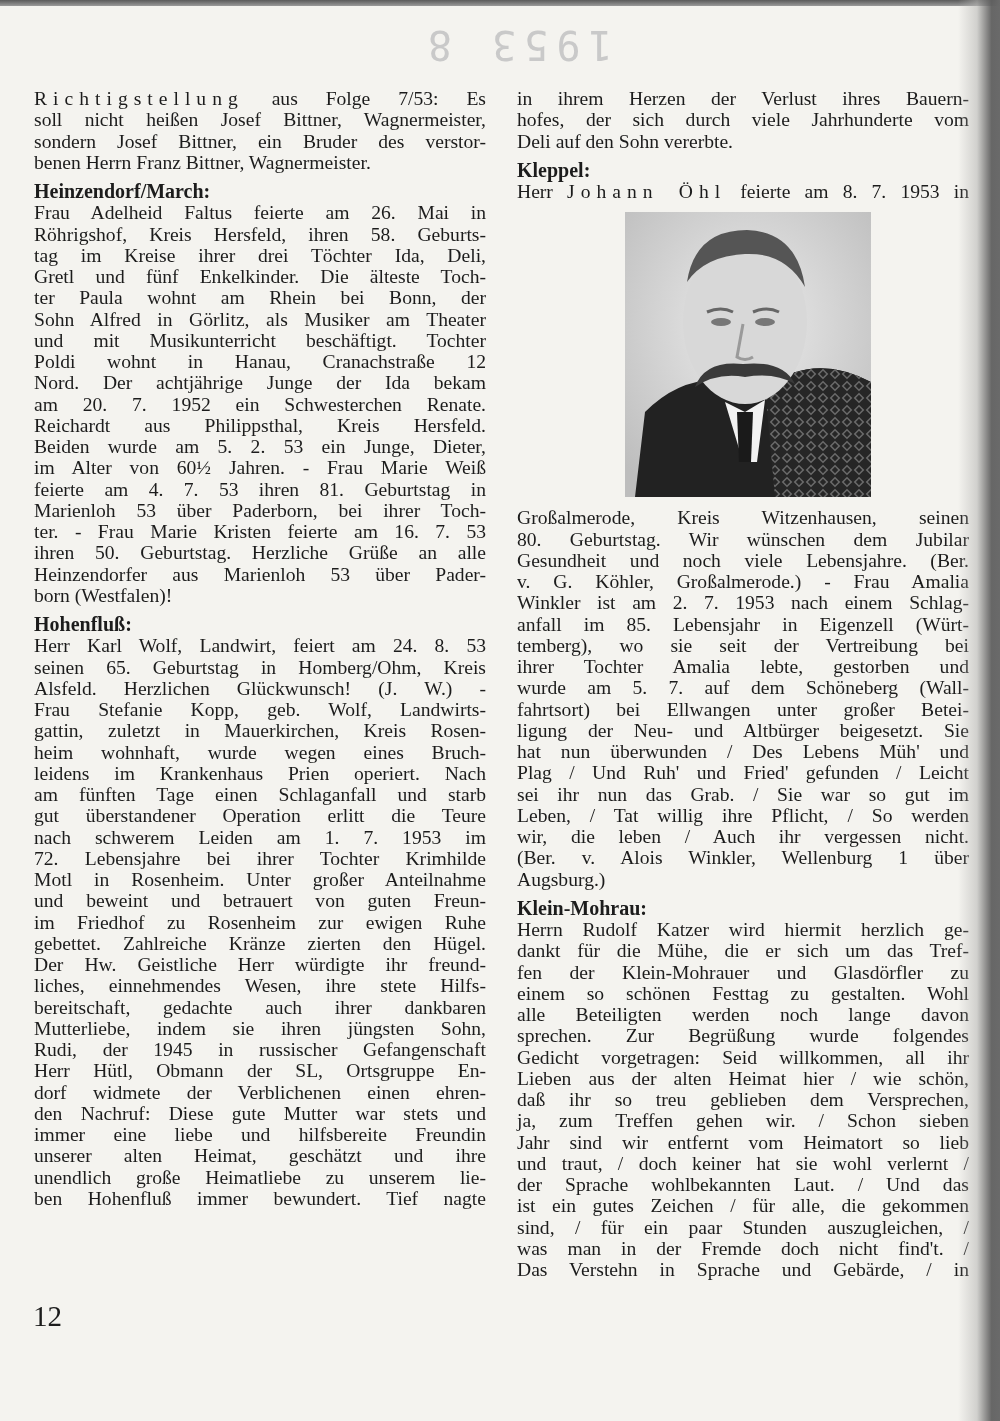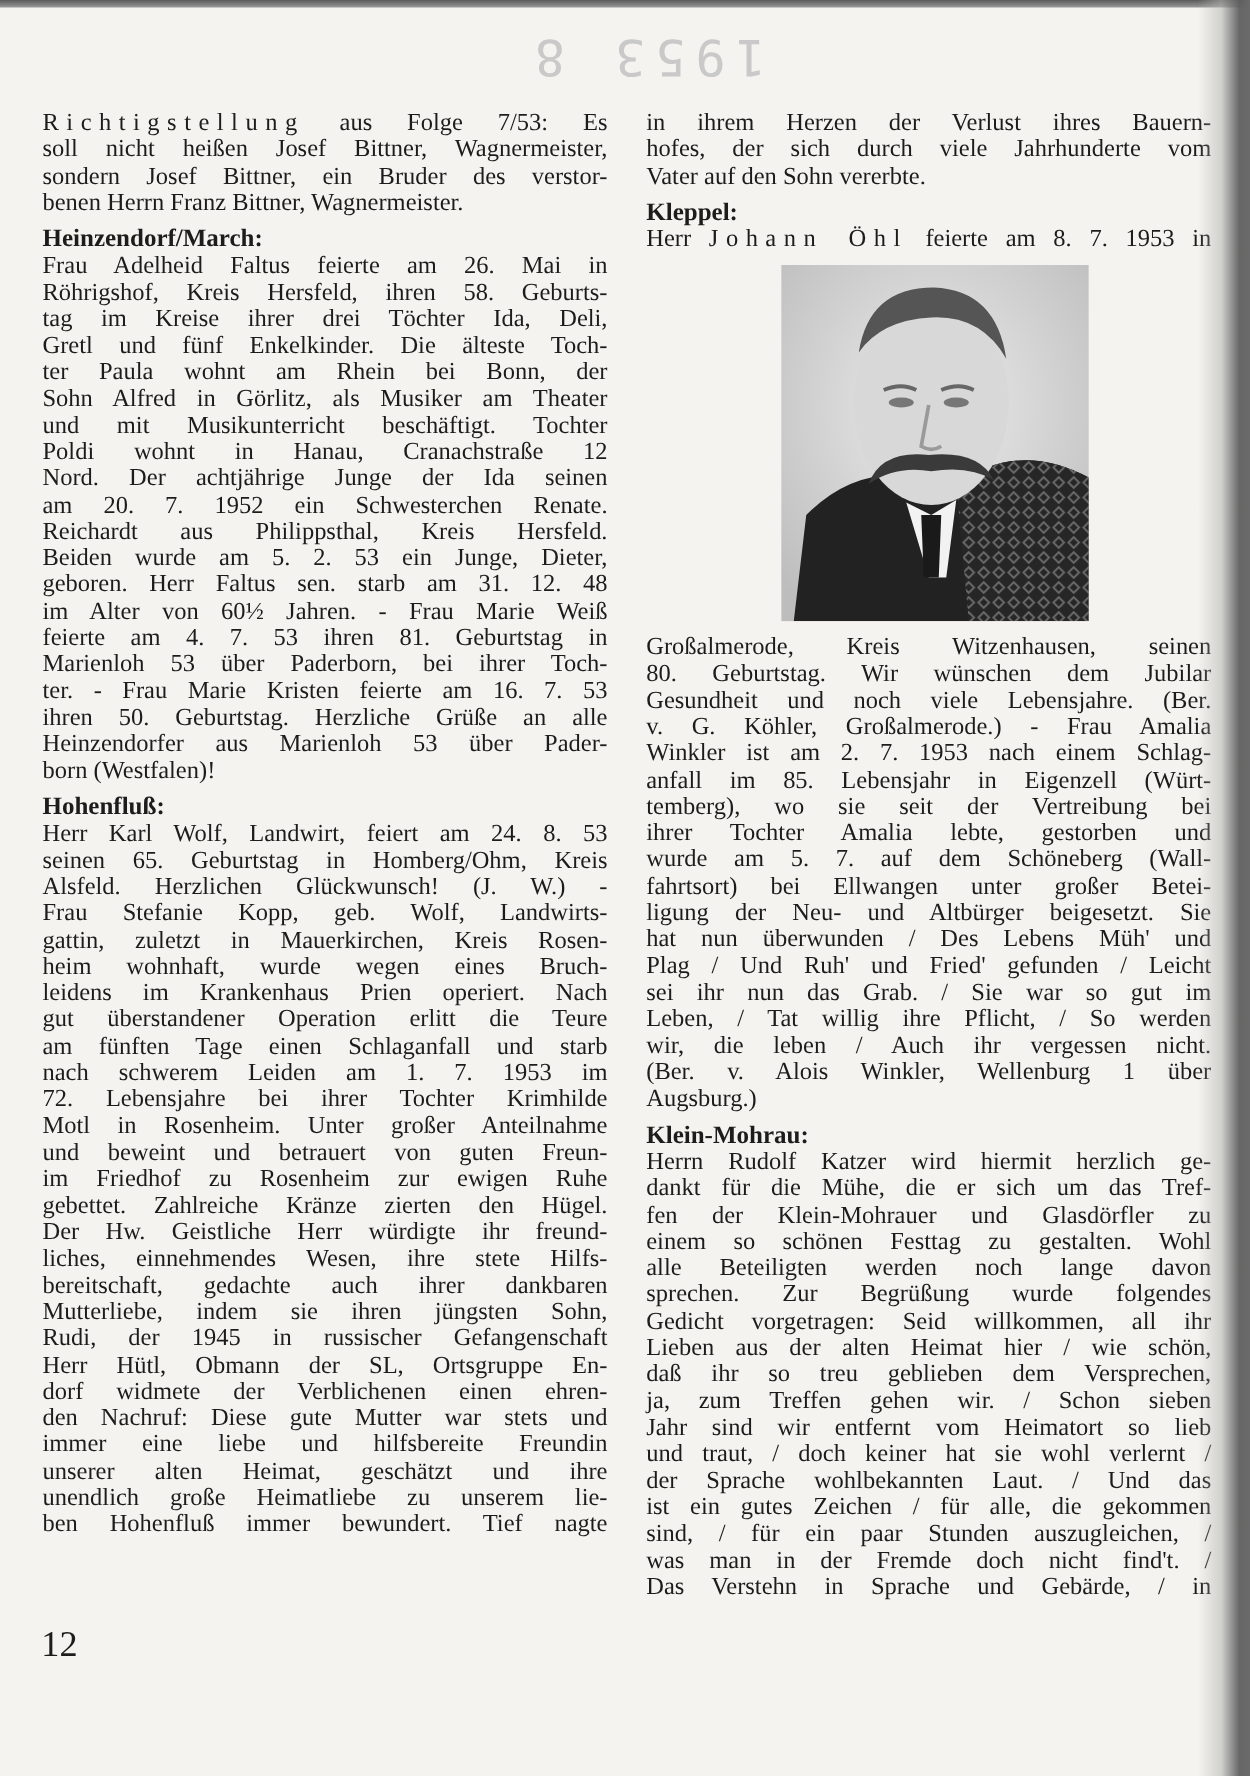--- a/index.html
+++ b/index.html
@@ -67,45 +67,44 @@
   <div class="section">
     <span class="heading">Heinzendorf/March:</span>
     <span class="line">Frau Adelheid Faltus feierte am 26. Mai in</span>
     <span class="line">Röhrigshof, Kreis Hersfeld, ihren 58. Geburts-</span>
     <span class="line">tag im Kreise ihrer drei Töchter Ida, Deli,</span>
     <span class="line">Gretl und fünf Enkelkinder. Die älteste Toch-</span>
     <span class="line">ter Paula wohnt am Rhein bei Bonn, der</span>
     <span class="line">Sohn Alfred in Görlitz, als Musiker am Theater</span>
     <span class="line">und mit Musikunterricht beschäftigt. Tochter</span>
     <span class="line">Poldi wohnt in Hanau, Cranachstraße 12</span>
-    <span class="line">Nord. Der achtjährige Junge der Ida seinen</span>
+    <span class="line">Nord. Der achtjährige Junge der Ida bekam</span>
     <span class="line">am 20. 7. 1952 ein Schwesterchen Renate.</span>
     <span class="line">Reichardt aus Philippsthal, Kreis Hersfeld.</span>
     <span class="line">Beiden wurde am 5. 2. 53 ein Junge, Dieter,</span>
-    <span class="line">geboren. Herr Faltus sen. starb am 31. 12. 48</span>
     <span class="line">im Alter von 60½ Jahren. - Frau Marie Weiß</span>
     <span class="line">feierte am 4. 7. 53 ihren 81. Geburtstag in</span>
     <span class="line">Marienloh 53 über Paderborn, bei ihrer Toch-</span>
     <span class="line">ter. - Frau Marie Kristen feierte am 16. 7. 53</span>
     <span class="line">ihren 50. Geburtstag. Herzliche Grüße an alle</span>
     <span class="line">Heinzendorfer aus Marienloh 53 über Pader-</span>
     <span class="line last">born (Westfalen)!</span>
   </div>
 
   <div class="section">
     <span class="heading">Hohenfluß:</span>
     <span class="line">Herr Karl Wolf, Landwirt, feiert am 24. 8. 53</span>
     <span class="line">seinen 65. Geburtstag in Homberg/Ohm, Kreis</span>
     <span class="line">Alsfeld. Herzlichen Glückwunsch! (J. W.) -</span>
     <span class="line">Frau Stefanie Kopp, geb. Wolf, Landwirts-</span>
     <span class="line">gattin, zuletzt in Mauerkirchen, Kreis Rosen-</span>
     <span class="line">heim wohnhaft, wurde wegen eines Bruch-</span>
     <span class="line">leidens im Krankenhaus Prien operiert. Nach</span>
+    <span class="line">am fünften Tage einen Schlaganfall und starb</span>
     <span class="line">gut überstandener Operation erlitt die Teure</span>
-    <span class="line">am fünften Tage einen Schlaganfall und starb</span>
     <span class="line">nach schwerem Leiden am 1. 7. 1953 im</span>
     <span class="line">72. Lebensjahre bei ihrer Tochter Krimhilde</span>
     <span class="line">Motl in Rosenheim. Unter großer Anteilnahme</span>
     <span class="line">und beweint und betrauert von guten Freun-</span>
     <span class="line">im Friedhof zu Rosenheim zur ewigen Ruhe</span>
     <span class="line">gebettet. Zahlreiche Kränze zierten den Hügel.</span>
     <span class="line">Der Hw. Geistliche Herr würdigte ihr freund-</span>
     <span class="line">liches, einnehmendes Wesen, ihre stete Hilfs-</span>
     <span class="line">bereitschaft, gedachte auch ihrer dankbaren</span>
     <span class="line">Mutterliebe, indem sie ihren jüngsten Sohn,</span>
@@ -117,21 +116,21 @@
     <span class="line">unserer alten Heimat, geschätzt und ihre</span>
     <span class="line">unendlich große Heimatliebe zu unserem lie-</span>
     <span class="line">ben Hohenfluß immer bewundert. Tief nagte</span>
   </div>
 </div>
 
 <div class="col right">
   <div class="section">
     <span class="line">in ihrem Herzen der Verlust ihres Bauern-</span>
     <span class="line">hofes, der sich durch viele Jahrhunderte vom</span>
-    <span class="line last">Vater auf den Sohn vererbte.</span>
+    <span class="line last">Deli auf den Sohn vererbte.</span>
   </div>
 
   <div class="section">
     <span class="heading">Kleppel:</span>
     <span class="line"><span>Herr </span><span class="spaced">Johann Öhl</span><span> feierte am 8. 7. 1953 in</span></span>
 
     <div class="portrait" title="Portrait photograph of Johann Öhl">
       <svg width="246" height="285" viewBox="0 0 246 285">
         <defs>
           <pattern id="knit" width="12" height="12" patternUnits="userSpaceOnUse">

